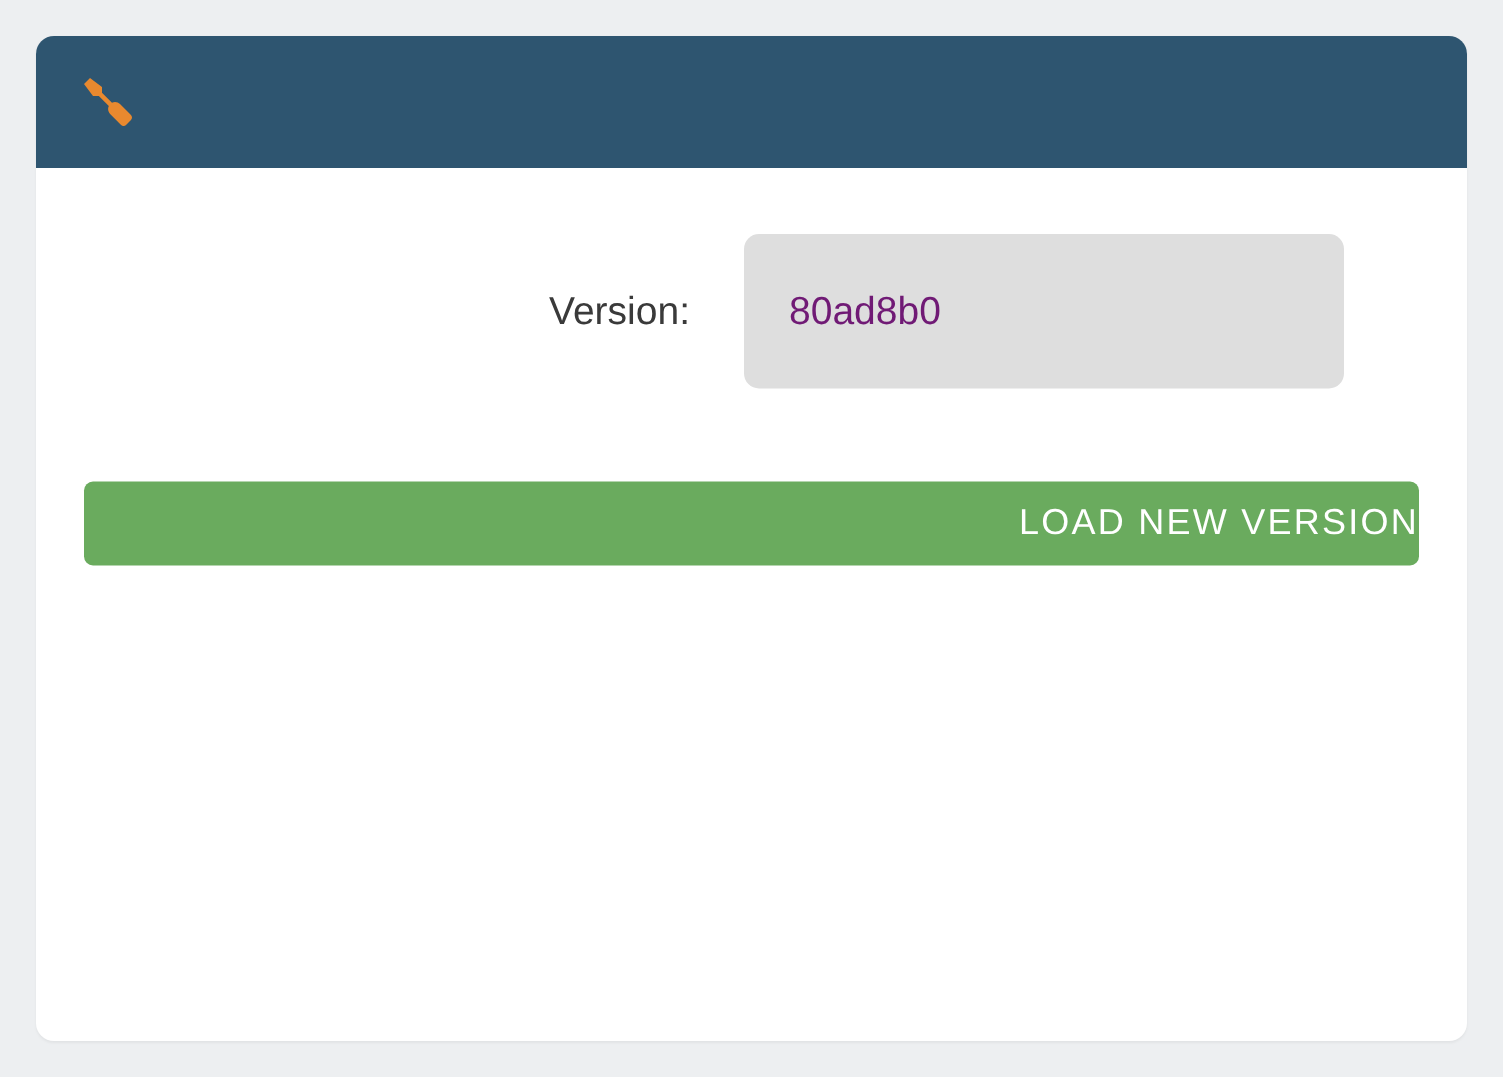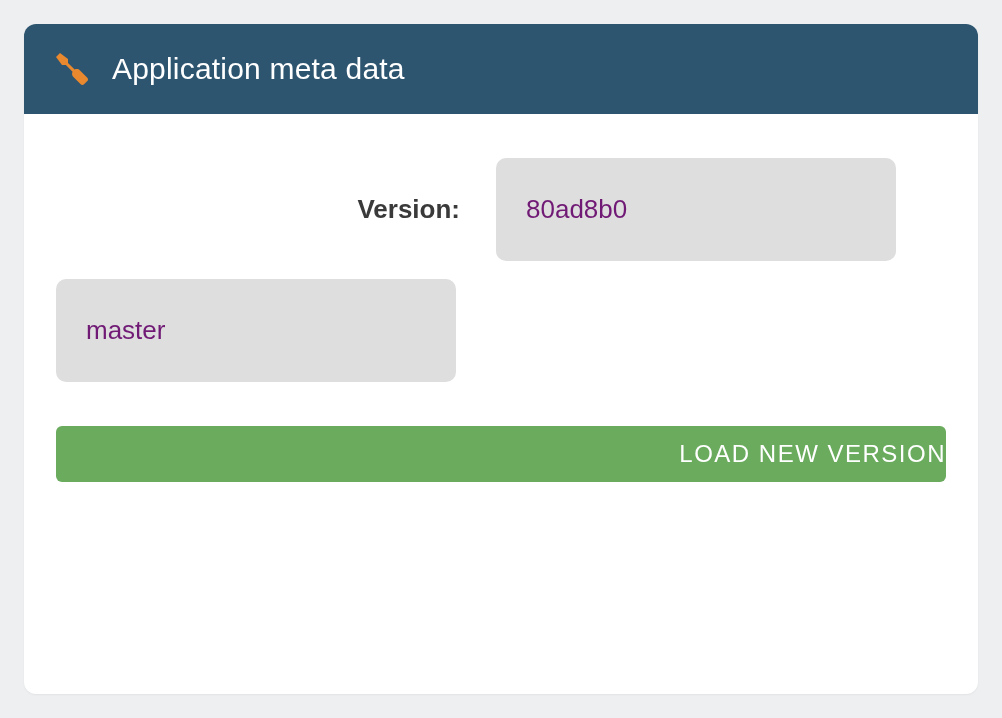--- a/index.html
+++ b/index.html
@@ -47,21 +47,21 @@
       display: flex;
       align-items: center;
       margin-bottom: 18px;
     }
     .form-label {
       flex: 0 0 440px;
       text-align: right;
       padding-right: 36px;
       font-size: 26px;
       color: #3a3a3a;
-      font-weight: 700;
+      font-weight: 400;
     }
     .form-value {
       flex: 0 0 400px;
       background-color: #dedede;
       border-radius: 10px;
       padding: 36px 30px;
       font-size: 26px;
       color: #701a75;
     }
     .button-row {
@@ -85,27 +85,25 @@
 </head>
 <body>
 
 <div class="card">
   <div class="card-header">
     <span class="wrench-icon">
       <svg viewBox="0 0 512 512" width="32" height="32" fill="#e8892f">
         <path d="M501.1 395.7L384 278.6c-23.1-23.1-57.6-27.6-85.4-13.9L192 158.1V96L64 0 0 64l96 128h62.1l106.6 106.6c-13.6 27.8-9.2 62.3 13.9 85.4l117.1 117.1c14.6 14.6 38.2 14.6 52.7 0l52.7-52.7c14.5-14.6 14.5-38.2 0-52.7z"></path>
       </svg>
     </span>
-    <h1 class="card-title">Application meta data</h1>
   </div>
   <div class="card-body">
     <div class="form-row">
       <div class="form-label">Version:</div>
       <div class="form-value">80ad8b0</div>
     </div>
     <div class="form-row">
-      <div class="form-value">master</div>
     </div>
     <div class="button-row">
       <button class="load-button">LOAD NEW VERSION</button>
     </div>
   </div>
 </div>
 
 </body></html>

